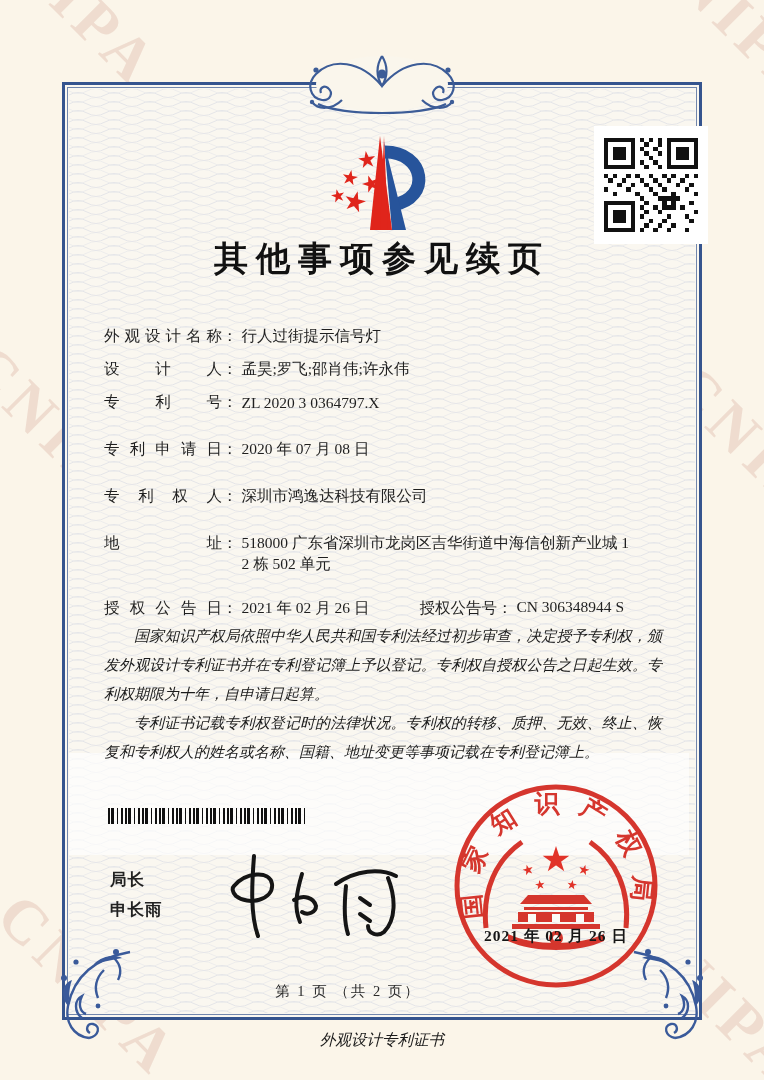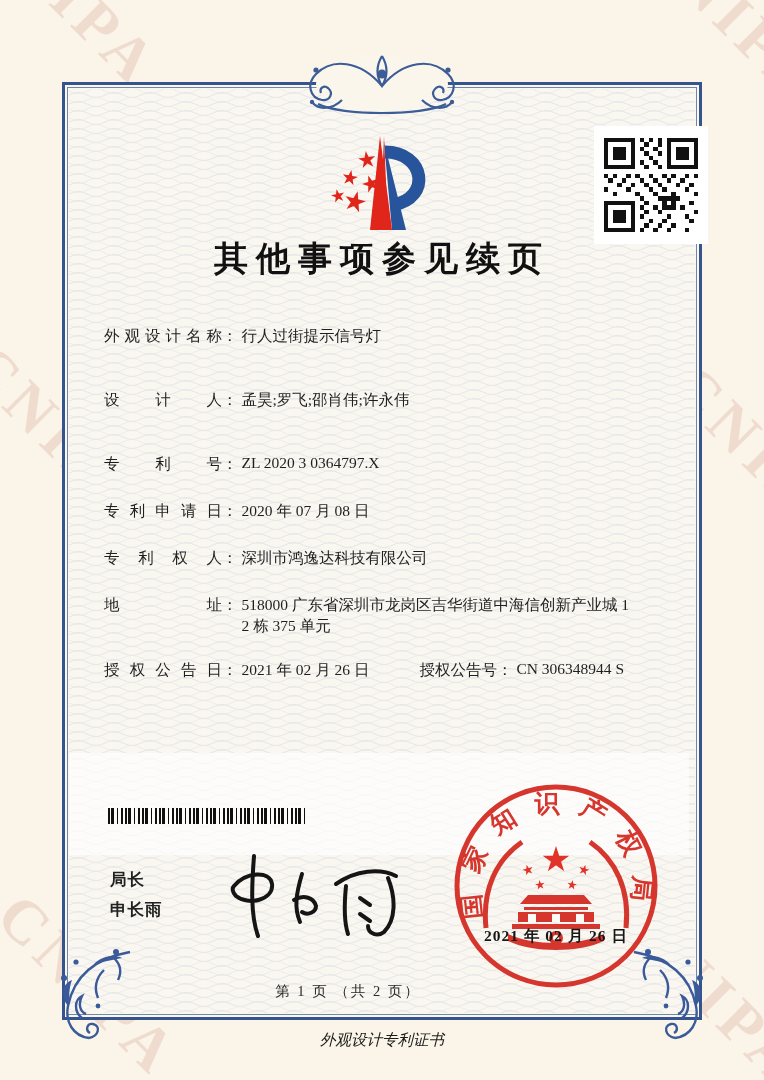--- a/index.html
+++ b/index.html
@@ -21,21 +21,21 @@
   .certno{position:absolute;left:104px;top:134px;font-size:17px;letter-spacing:3px;color:#2a2a2a;}
   .qrpatch{position:absolute;left:594px;top:126px;width:114px;height:118px;background:#fff;}
   .title{position:absolute;left:0;top:236px;width:764px;text-align:center;
          font-size:34px;font-weight:bold;letter-spacing:8px;color:#111;}
   .fields{position:absolute;left:104px;top:326px;width:566px;font-size:15.5px;}
   .frow{display:flex;align-items:flex-start;white-space:nowrap;}
   .flabel{display:inline-block;width:118px;text-align:justify;text-align-last:justify;}
   .fcolon{display:inline-block;margin-right:4px;}
   .fval{white-space:nowrap;}
   .addr .fval{white-space:normal;}
-  .mt1{margin-top:43px;} .mt2{margin-top:26px;} .mt3{margin-top:23px;}
+  .mt1{margin-top:12px;align-items:center;} .mt2{margin-top:26px;} .mt3{margin-top:23px;}
   .pair2{margin-left:50px;display:flex;}
   .pair2 .flabel{width:auto;text-align:left;text-align-last:auto;}
   .bodytxt{position:absolute;left:104px;top:622px;width:558px;z-index:4;}
   .bodytxt p{margin:0;font-size:15px;line-height:29px;text-indent:2em;
              text-align:justify;font-style:italic;color:#1b1b1b;}
   .barcode{position:absolute;left:108px;top:808px;width:198px;height:16px;
     background:repeating-linear-gradient(90deg,#101010 0 2px,transparent 2px 3px,
       #101010 3px 6px,transparent 6px 9px,#101010 9px 10px,transparent 10px 13px,
       #101010 13px 15px,transparent 15px 17px);}
   .signer{position:absolute;left:110px;top:864px;font-family:"Liberation Sans","DejaVu Sans",sans-serif;
@@ -153,35 +153,39 @@
     <div class="frow mt2">
       <span class="flabel">专利权人</span>
         <span class="fcolon">：</span>
       <span class="fval">深圳市鸿逸达科技有限公司</span>
     </div>
     <div class="frow addr mt2">
       <span class="flabel">地址</span>
         <span class="fcolon">：</span>
       <span class="fval">
         <span style="display:block;">518000 广东省深圳市龙岗区吉华街道中海信创新产业城 1</span>
-        <span style="display:block;">2 栋 375 单元</span>
+        <span style="display:block;">2 栋 502 单元</span>
       </span>
     </div>
     <div class="frow mt3">
       <span class="flabel">授权公告日</span>
         <span class="fcolon">：</span>
       <span class="fval">2021 年 02 月 26 日</span>
       <span class="pair2">
         <span class="flabel">授权公告号</span>
           <span class="fcolon">：</span>
         <span class="fval">CN 306348944 S</span>
       </span>
     </div>
   </div>
 
+  <div class="bodytxt">
+    <p>国家知识产权局依照中华人民共和国专利法经过初步审查，决定授予专利权，颁发外观设计专利证书并在专利登记簿上予以登记。专利权自授权公告之日起生效。专利权期限为十年，自申请日起算。</p>
+    <p>专利证书记载专利权登记时的法律状况。专利权的转移、质押、无效、终止、恢复和专利权人的姓名或名称、国籍、地址变更等事项记载在专利登记簿上。</p>
+  </div>
 
   <div class="barcode"></div>
 
   <div class="signer">
     <div>局长</div>
     <div>申长雨</div>
   </div>
 
   <svg class="sig" width="200" height="96" viewBox="0 0 200 96">
     <g fill="none" stroke="#151515" stroke-width="4" stroke-linecap="round">

